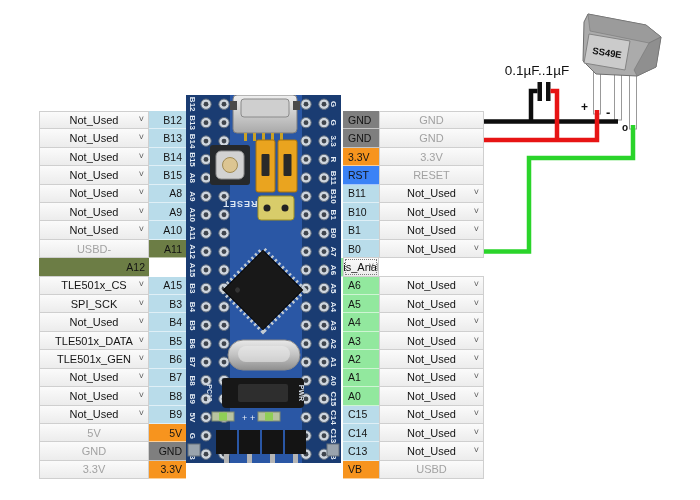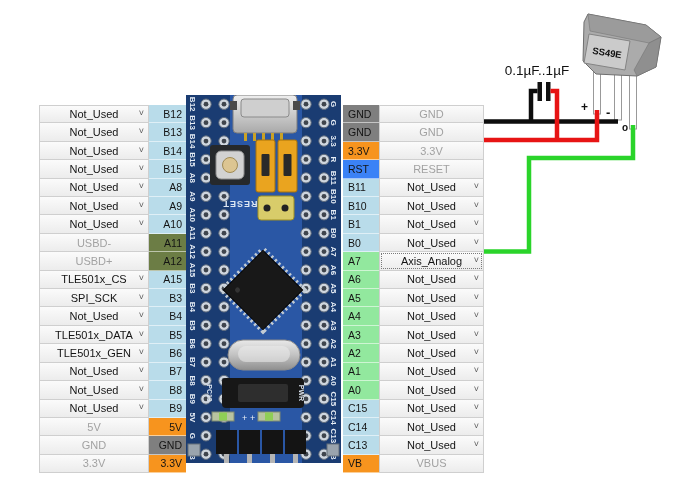--- a/index.html
+++ b/index.html
@@ -1,18 +1,18 @@
 <!DOCTYPE html>
 <html><head>
 <meta charset="utf-8">
 <style>
   html,body{margin:0;padding:0;background:#fff;}
   #page{position:relative;width:700px;height:500px;background:#fff;overflow:hidden;
         font-family:"Liberation Sans",sans-serif;}
-  #rows{position:absolute;left:39px;top:105px;width:445px;}
+  #rows{position:absolute;left:39px;top:111px;width:445px;}
   .row{display:grid;grid-template-columns:110px 37px 157px 36px 105px;height:18.42px;}
   .cell{box-sizing:border-box;display:flex;align-items:center;overflow:hidden;}
   .dd{background:linear-gradient(#fbfbfb,#ececec);border:1px solid #cfcfcf;
       justify-content:center;position:relative;font-size:11px;color:#141414;margin-top:-1px;}
   .row:first-child .dd{margin-top:0;}
   .dd.static{color:#a2a2a2;}
   .dd .chev{position:absolute;right:4px;top:50%;transform:translateY(-58%);
       font-size:9px;color:#555;line-height:1;}
   .dd.focused{outline:1px dotted #7a7a7a;outline-offset:-3px;}
   .pin{font-size:10.5px;color:#141414;border-bottom:1px solid rgba(255,255,255,.55);}
@@ -120,23 +120,20 @@
         </div>
         <div class="cell pin left" style="background: rgb(108, 125, 69);">A11</div>
         <div></div>
         <div class="cell pin right" style="background: rgb(185, 220, 234);">B0</div>
         <div class="cell dd">
           <span>Not_Used</span>
           <span class="chev">˅</span>
         </div>
       </div>
       <div class="row">
-        <div class="cell dd static">
-          <span>USBD+</span>
-        </div>
         <div class="cell pin left" style="background: rgb(108, 125, 69);">A12</div>
         <div></div>
         <div class="cell pin right" style="background: rgb(146, 232, 158);">A7</div>
         <div class="cell dd focused">
           <span>Axis_Analog</span>
           <span class="chev">˅</span>
         </div>
       </div>
       <div class="row">
         <div class="cell dd">
@@ -267,21 +264,21 @@
         </div>
       </div>
       <div class="row">
         <div class="cell dd static">
           <span>3.3V</span>
         </div>
         <div class="cell pin left" style="background: rgb(247, 148, 30);">3.3V</div>
         <div></div>
         <div class="cell pin right" style="background: rgb(247, 148, 30);">VB</div>
         <div class="cell dd static">
-          <span>VBUS</span>
+          <span>USBD</span>
         </div>
       </div>
     </div>
 
   <svg id="board-svg" width="155" height="368" viewBox="0 0 155 368">
     <defs>
       <linearGradient id="gusb" x1="0" y1="0" x2="0" y2="1">
         <stop offset="0" stop-color="#efefef"></stop>
           <stop offset="1" stop-color="#a9a9a9"></stop>
       </linearGradient>

